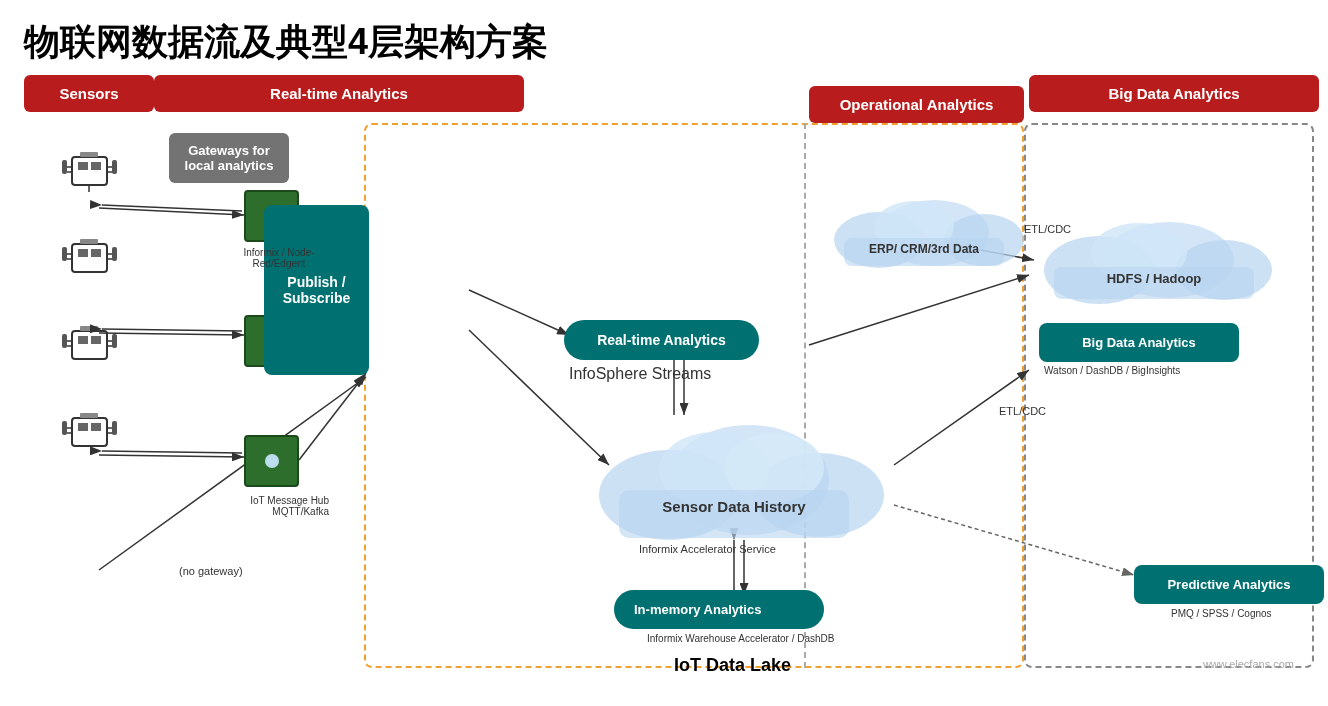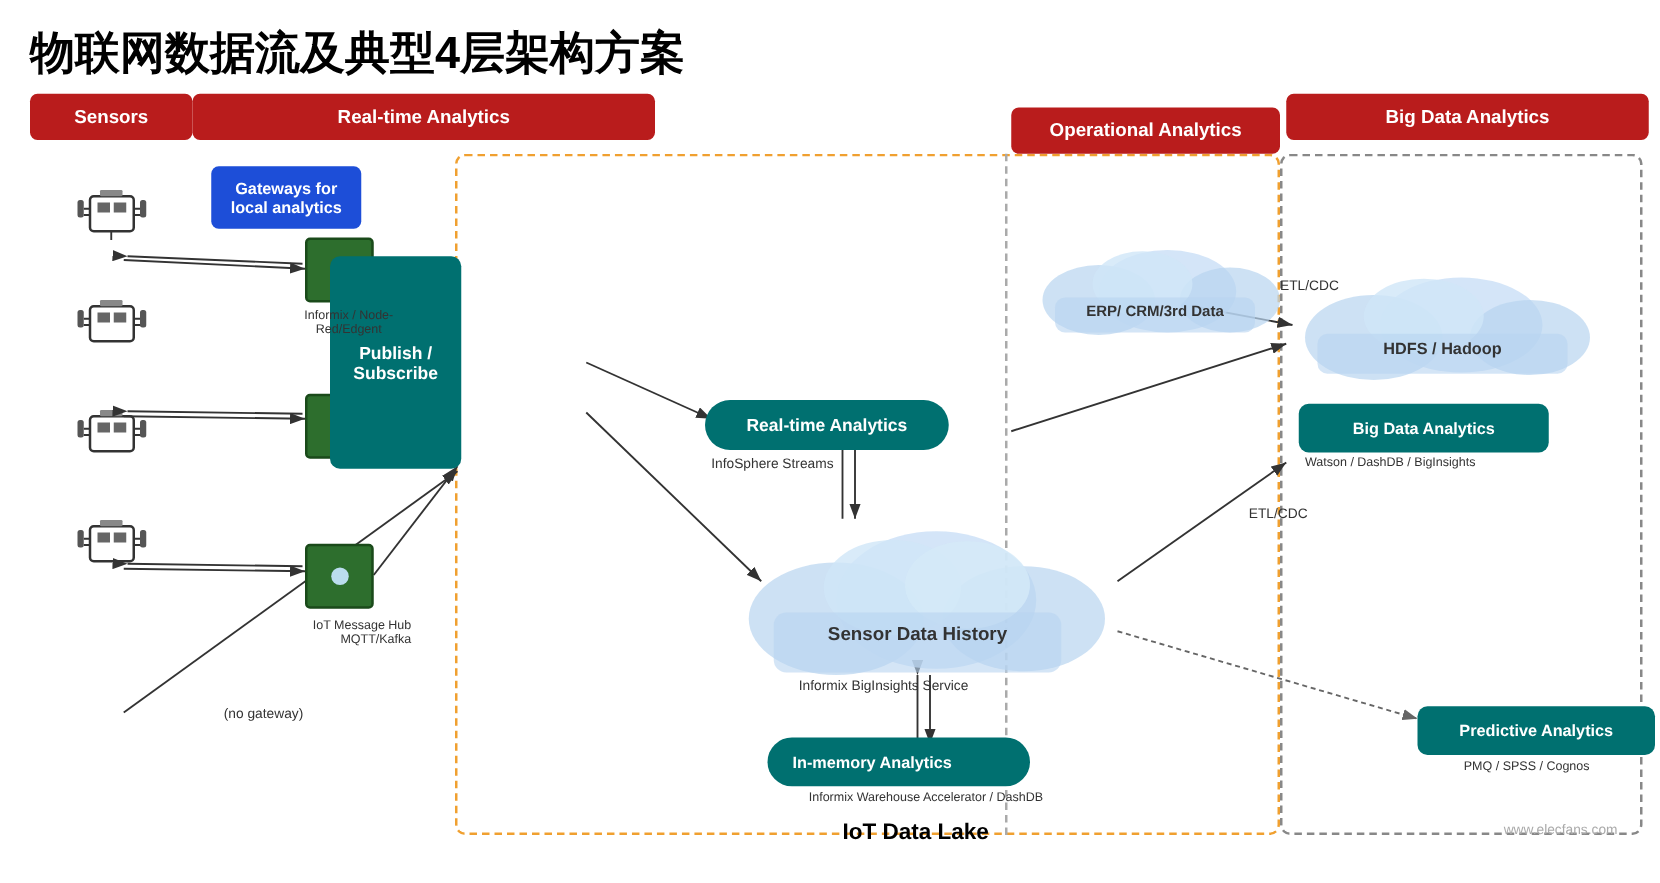--- a/index.html
+++ b/index.html
@@ -85,21 +85,21 @@
       top: 48px;
       left: 1000px;
       width: 290px;
       height: 545px;
       pointer-events: none;
       z-index: 1;
     }
 
     
     .gateway-box {
-      background: #1d4ed8;
+      background: #737373;
       color: #fff;
       font-weight: bold;
       font-size: 13px;
       border-radius: 6px;
       padding: 10px 12px;
       width: 120px;
       text-align: center;
       position: absolute;
       top: 52px;
       left: 18px;
@@ -214,21 +214,21 @@
       position: absolute;
       border-left: 2px dashed #aaa;
       top: 48px;
       height: 545px;
       z-index: 2;
     }
 
     
     .small-label {
       position: absolute;
-      font-size: 11px;
+      font-size: 16px;
       color: #333;
       z-index: 6;
     }
 
     
     .iot-datalake-label {
       position: absolute;
       font-size: 18px;
       font-weight: bold;
       color: #000;
@@ -444,21 +444,21 @@
         <ellipse cx="90" cy="95" rx="70" ry="45" fill="#b8d4f0" opacity="0.7"></ellipse>
         <ellipse cx="170" cy="80" rx="80" ry="55" fill="#c5dcf5" opacity="0.75"></ellipse>
         <ellipse cx="240" cy="95" rx="65" ry="42" fill="#b8d4f0" opacity="0.7"></ellipse>
         <ellipse cx="135" cy="70" rx="55" ry="38" fill="#d0e6f8" opacity="0.8"></ellipse>
         <ellipse cx="195" cy="68" rx="50" ry="35" fill="#d5eaf8" opacity="0.8"></ellipse>
         <rect x="40" y="90" width="230" height="48" fill="#b8d4f0" opacity="0.6" rx="10"></rect>
         <text x="155" y="112" text-anchor="middle" font-size="15" font-weight="bold" fill="#333">Sensor Data History</text>
       </svg>
     </div>
 
-    <div class="small-label" style="top:468px; left:615px; font-size:11px;">Informix BigInsights Service</div>
+    <div class="small-label" style="top:468px; left:615px; font-size:11px;">Informix Accelerator Service</div>
 
     <div class="in-memory-box" style="top:515px; left:590px; width:210px;">
       <span>In-memory Analytics</span>
     </div>
     <div class="small-label" style="top:558px; left:575px; font-size:10px;padding-left:48px;">Informix Warehouse Accelerator / DashDB</div>
 
     <div class="iot-datalake-label" style="top:580px; left:650px;">IoT  Data Lake</div>
 
     <div class="cloud" style="top:120px; left:800px;">
       <svg width="200" height="75" viewBox="0 0 200 75" xmlns="http://www.w3.org/2000/svg">

